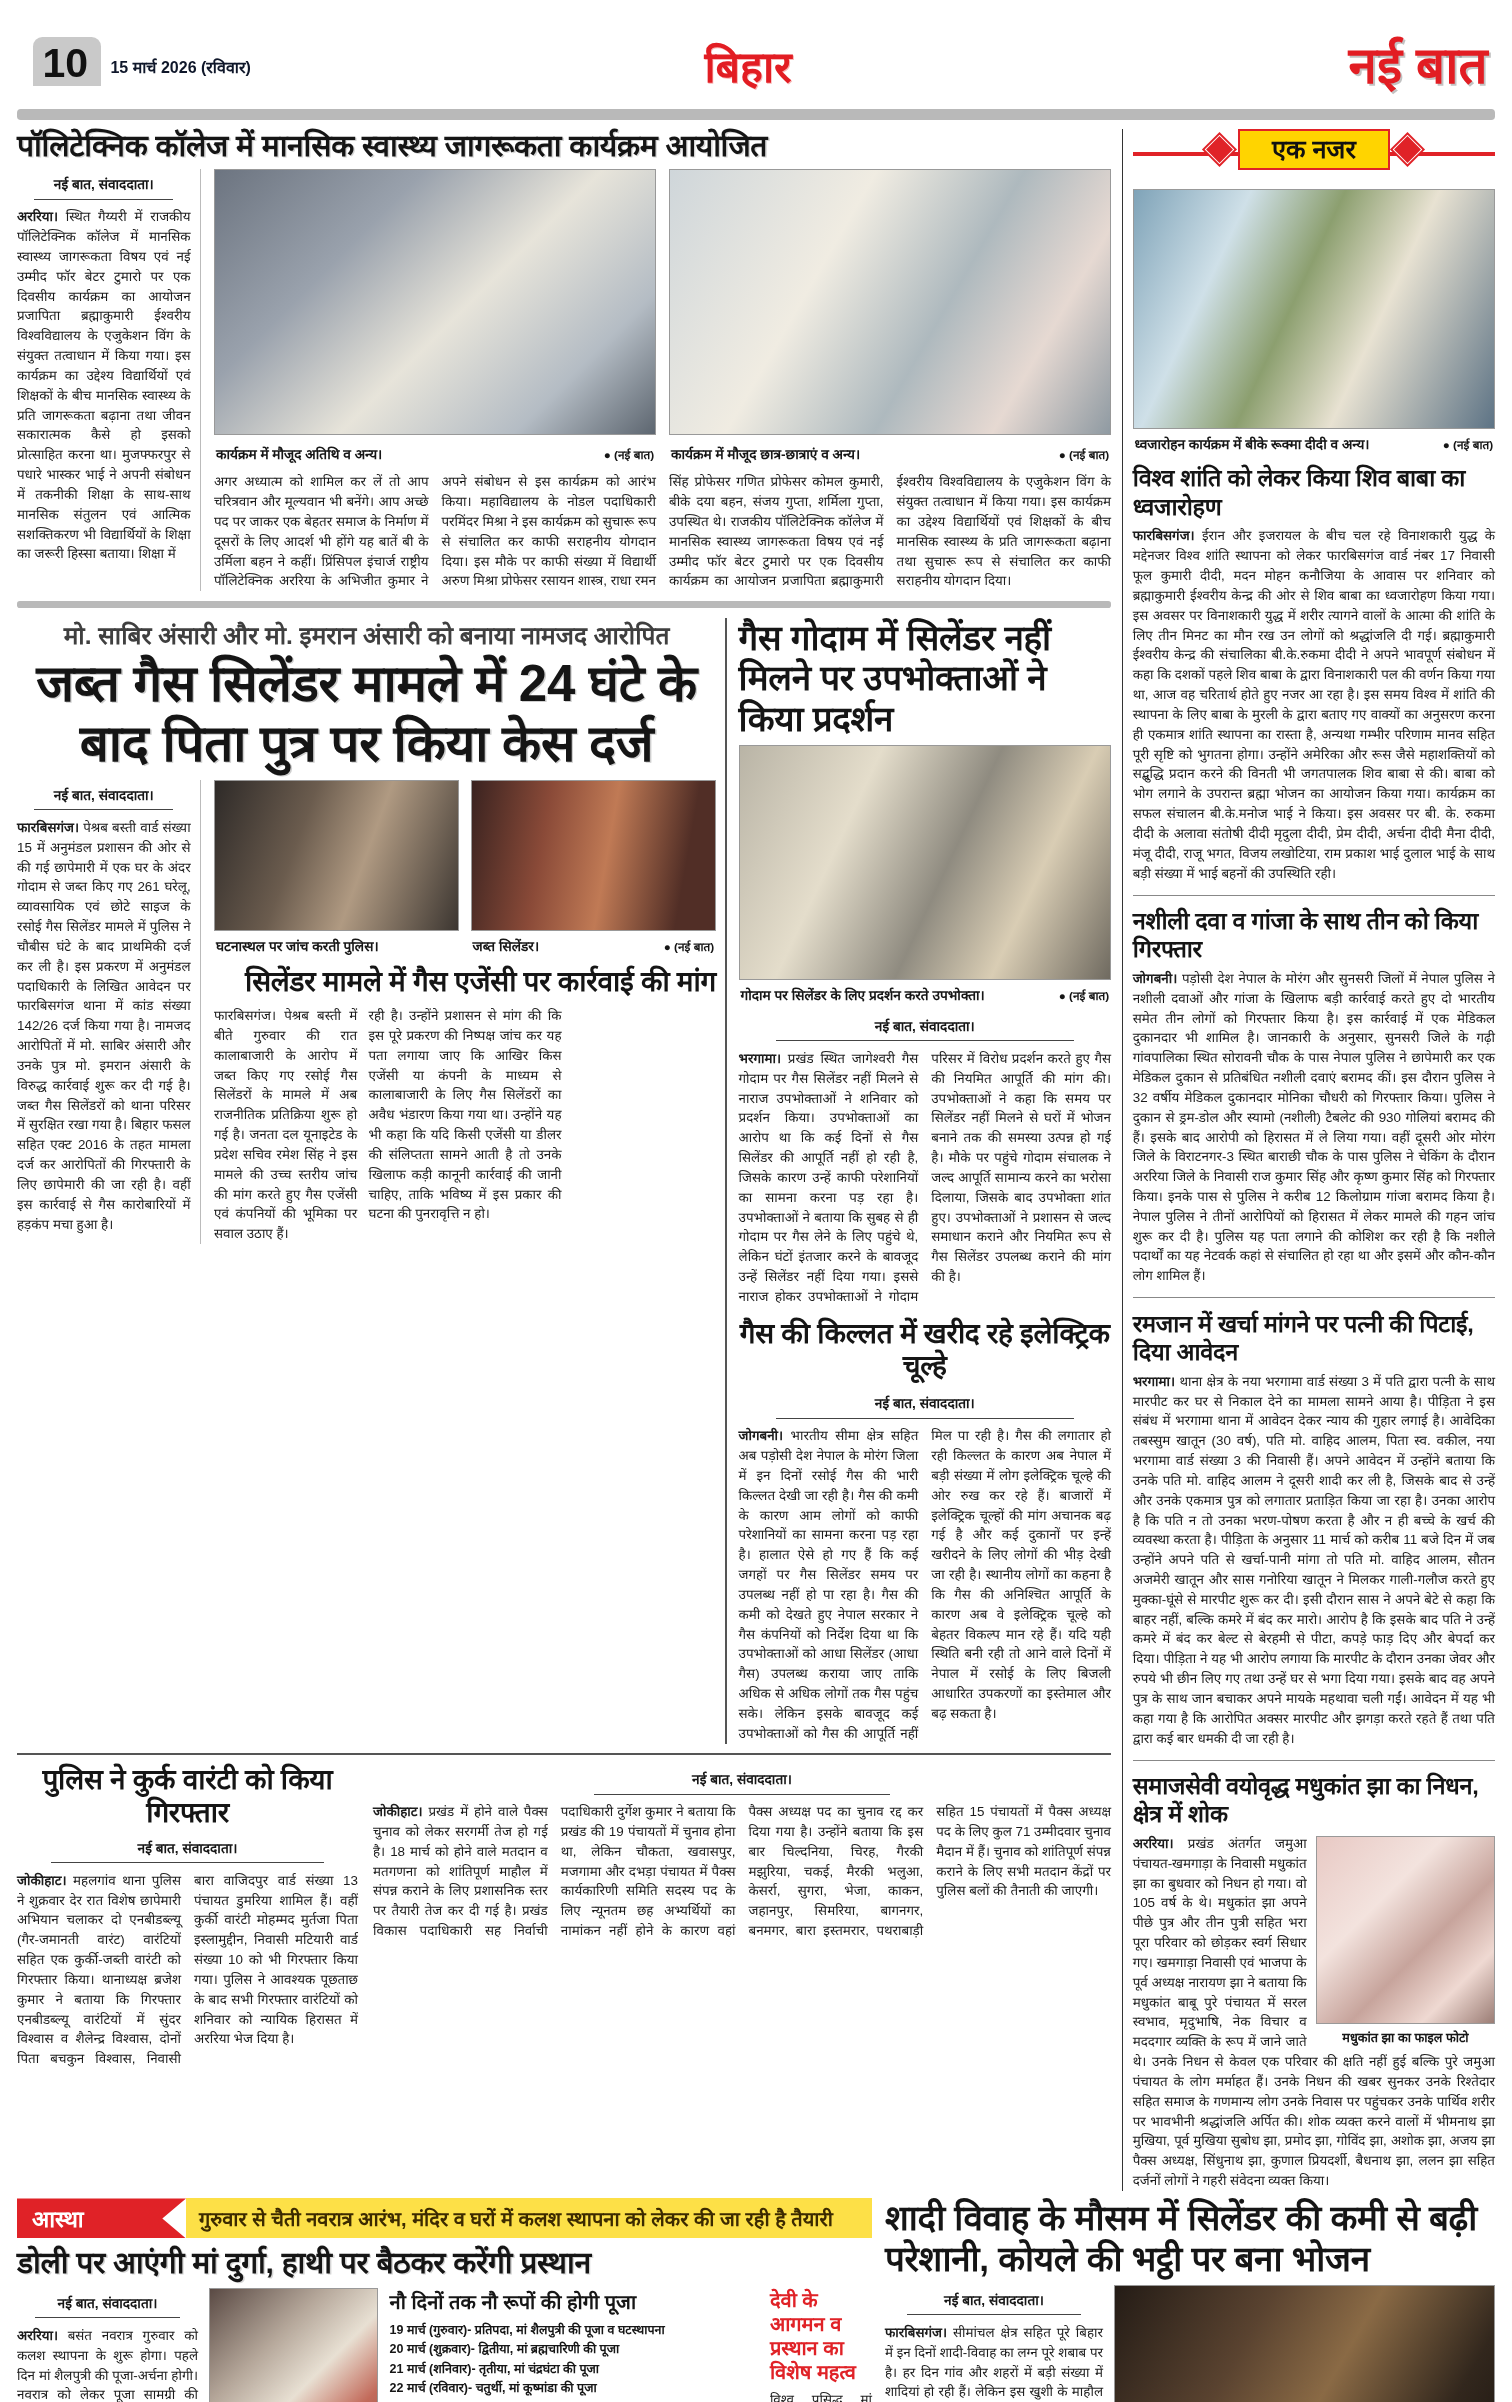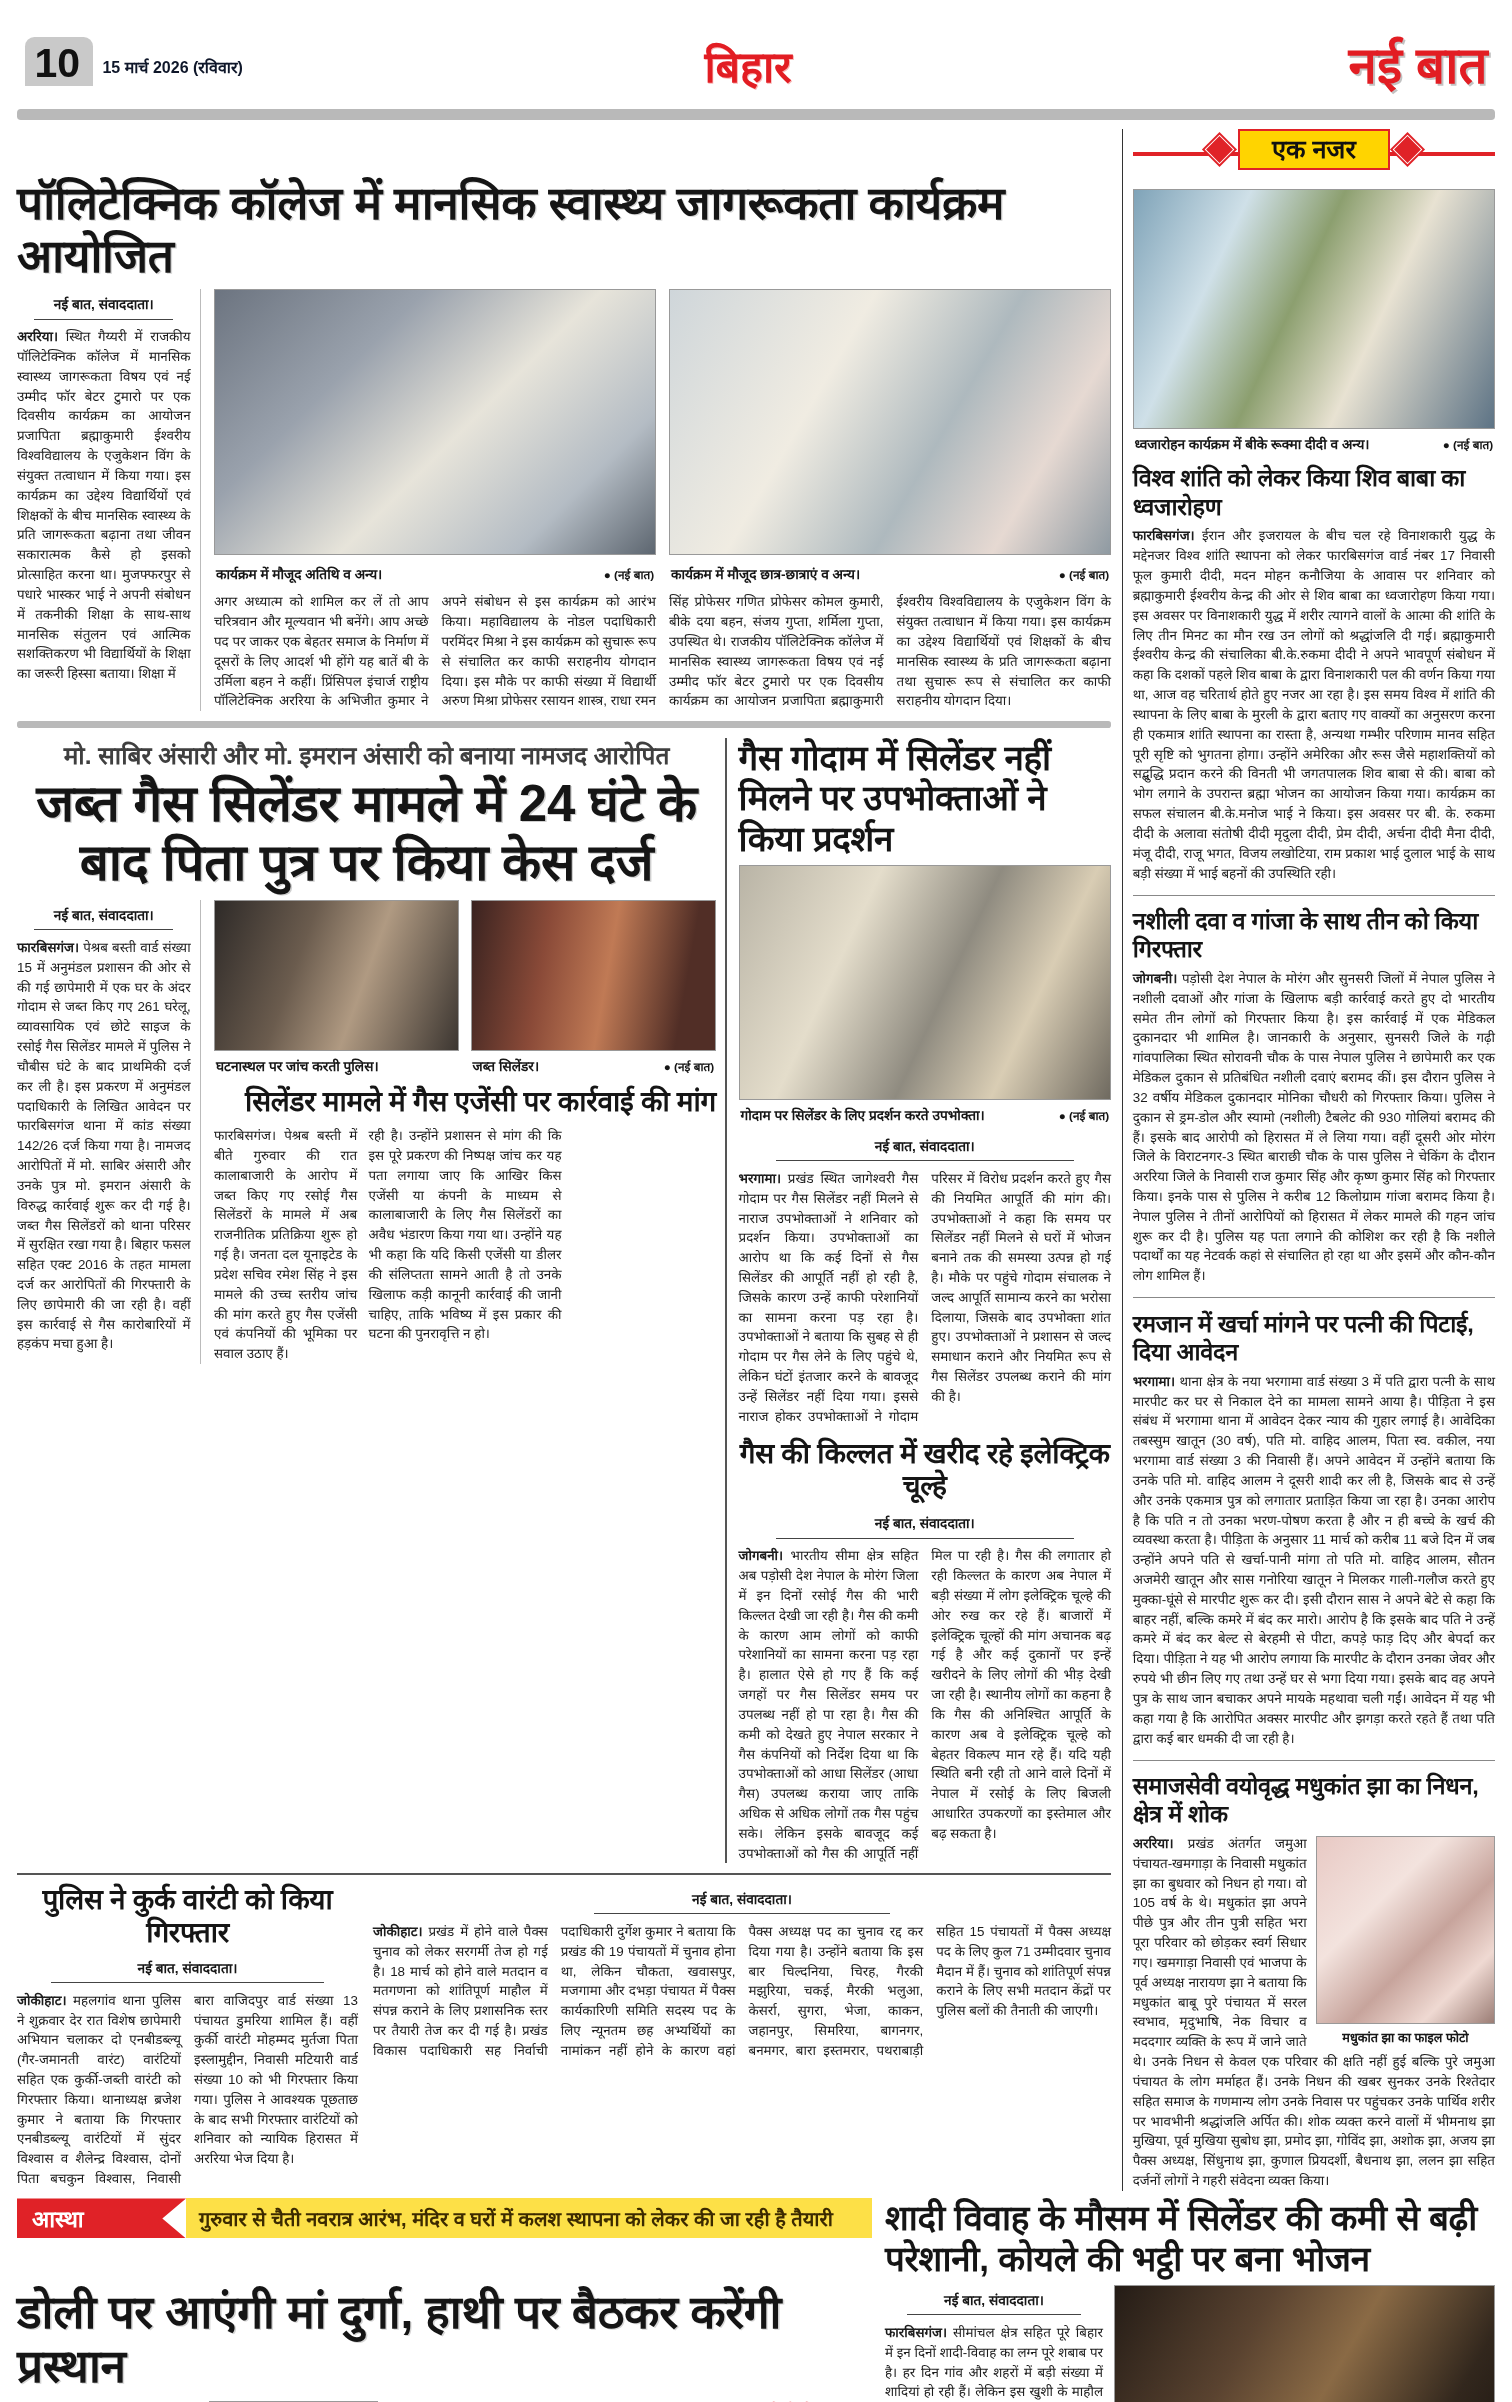--- a/index.html
+++ b/index.html
@@ -4,33 +4,33 @@
 <style>
   * { margin:0; padding:0; box-sizing:border-box; }
   html,body { background:#e8e8e4; }
   .page {
     width:1512px; height:2402px; background:#ffffff; margin:0 auto;
     font-family:"Liberation Sans", sans-serif; color:#161616;
     padding:11.3px 17px 9.4px 17px; overflow:hidden; position:relative;
   }
   
   .hdr { position:relative; height:98px; }
-  .hdr-left { position:absolute; left:8px; top:26px; display:flex; align-items:flex-end; gap:9.4px; }
+  .hdr-left { position:absolute; left:16px; top:26px; display:flex; align-items:flex-end; gap:9.4px; }
   .pgnum-box { background:#c9c9c9; border-radius:9.4px 9.4px 0 0; padding:5.6px 13px 1.9px 9.4px; }
   .pgnum { font-size:41px; font-weight:800; color:#111; line-height:1; }
   .hdr-date { font-size:16px; font-weight:700; color:#0f172a; padding-bottom:7.5px; }
   .section-title { position:absolute; left:0; right:16px; top:24.5px; text-align:center;
     font-size:43px; font-weight:800; color:#e21d23; text-shadow:0.9px 0.9px 0 #f9b7b7; }
   .masthead { position:absolute; right:7.5px; top:17px; font-size:51px; font-weight:800;
     color:#e21d23; text-shadow:1.9px 1.9px 0 rgba(80,80,80,.35); }
   .topbar { height:10.4px; background:#b9b9b9; border-radius:3.8px; margin-bottom:9.4px; }
 
   
   .hl { font-weight:800; color:#151515; line-height:1.16; letter-spacing:-0.3px; }
-  .hl-xl { font-size:46px; text-shadow:1.4px 1.4px 0 #d6d6d6;margin-top:48px; }
+  .hl-xl { font-size:30px; text-shadow:1.4px 1.4px 0 #d6d6d6; }
   .hl-xxl { font-size:51px; text-shadow:1.4px 1.4px 0 #cfcfcf; }
   .hl-l { font-size:35px; }
   .hl-m { font-size:28px; }
   .hl-s { font-size:23.5px; line-height:1.2; }
   .kicker { font-size:24.5px; font-weight:700; color:#3f3f3f; text-align:center; margin-bottom:3.8px; }
   .byline { font-size:13.7px; font-weight:700; text-align:center; padding:4.7px 0 5.6px;
     border-bottom:1.4px solid #444; width:80%; margin:0 auto 7.5px auto; }
   .body-txt { font-size:13.4px; line-height:1.48; text-align:justify; color:#1c1c1c; }
   .body-txt b.dl { font-weight:800; }
   .cap { display:flex; justify-content:space-between; align-items:baseline;

